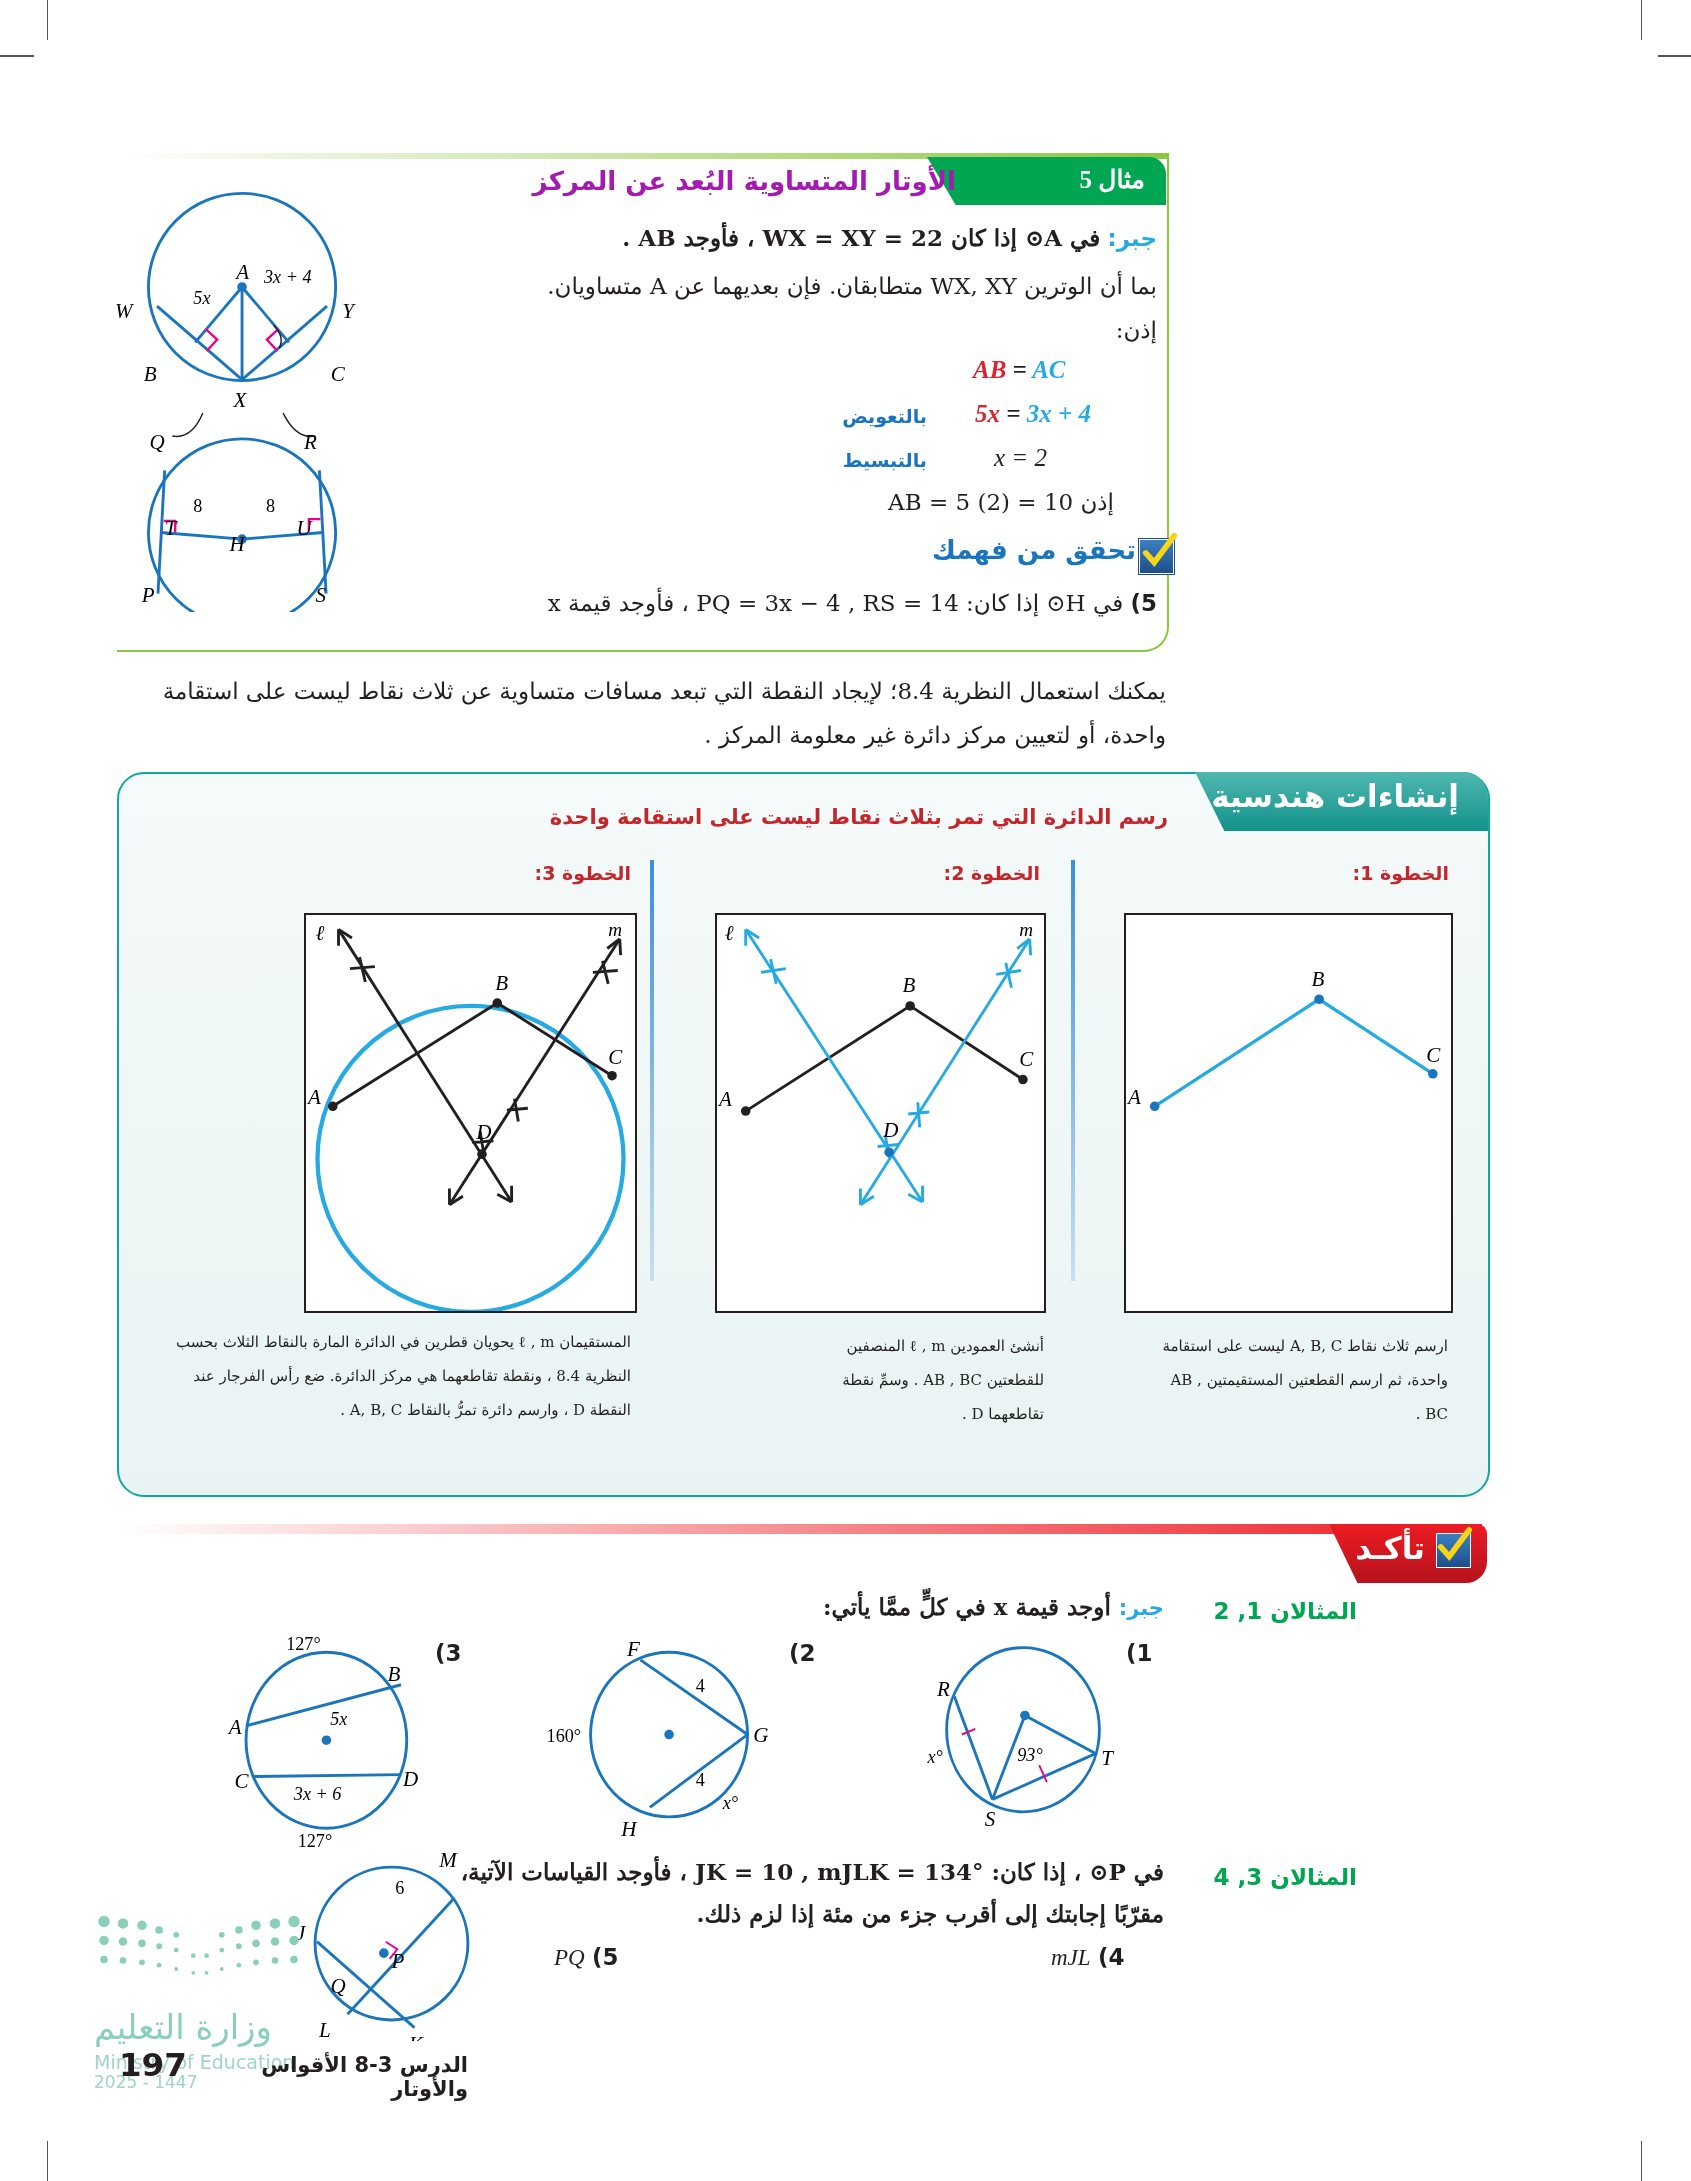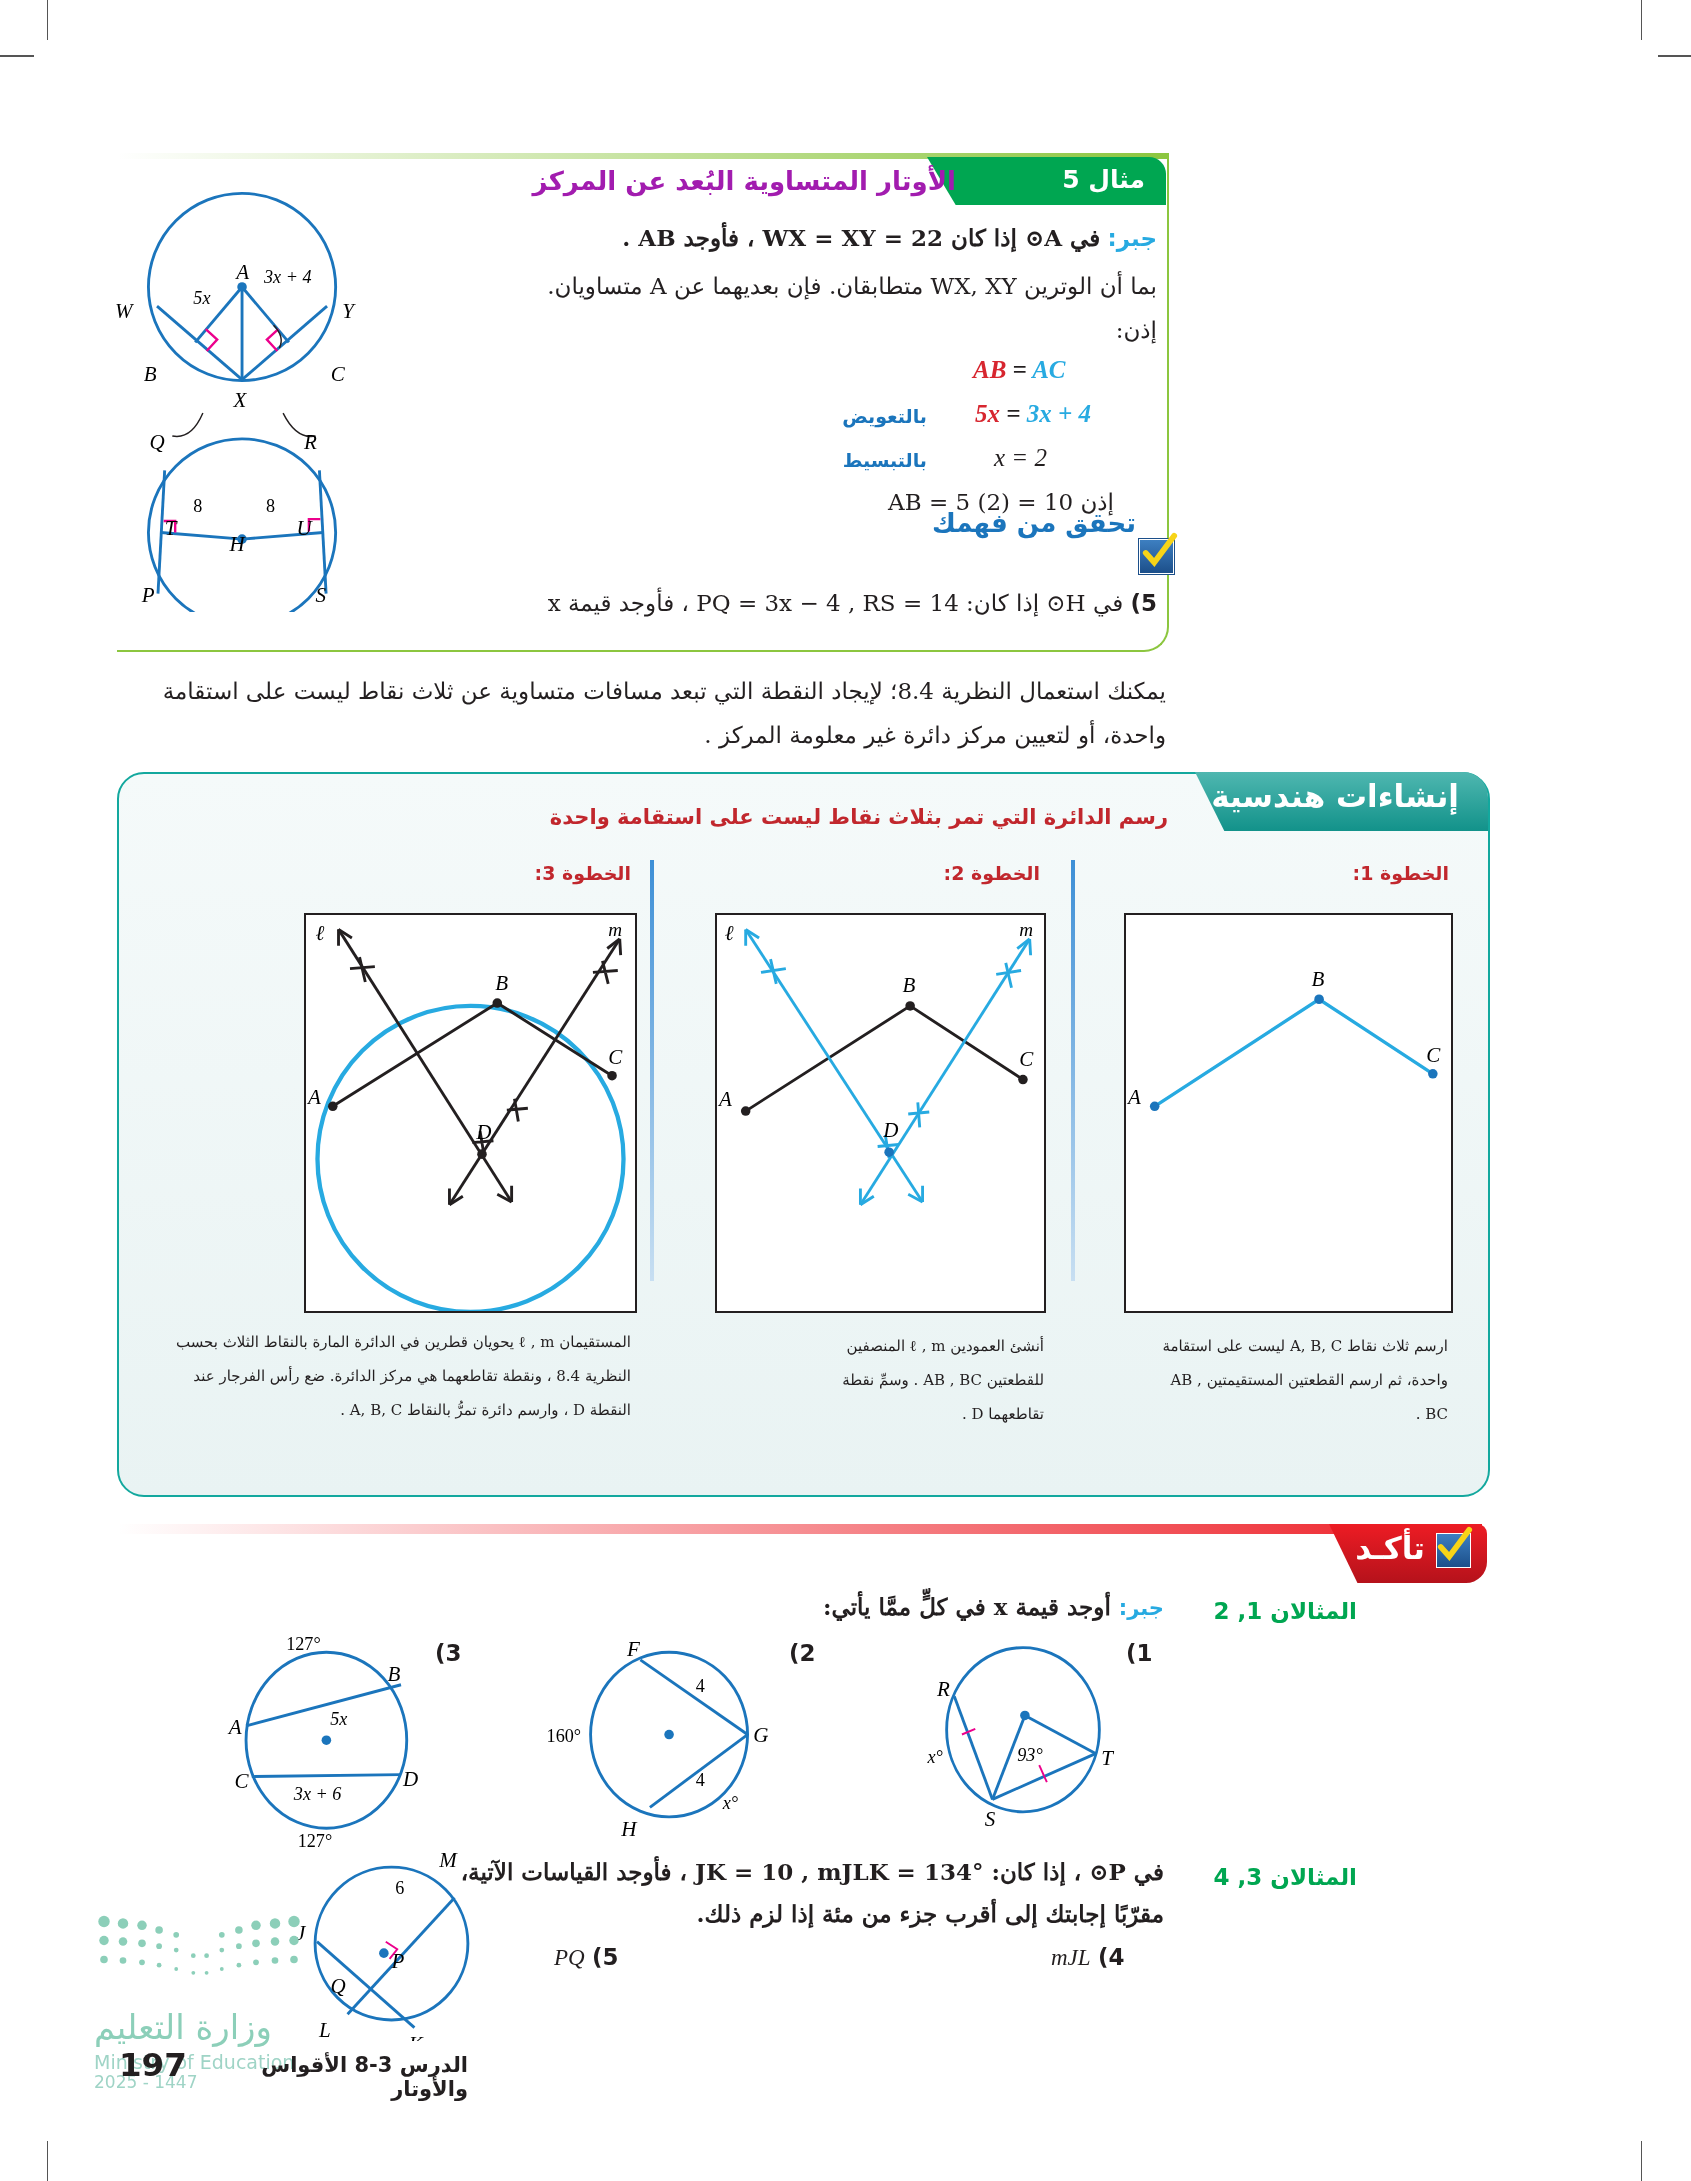--- a/index.html
+++ b/index.html
@@ -8,21 +8,21 @@
   .abs{position:absolute;}
   .crop{position:absolute;background:#555;}
   .rtl{direction:rtl;text-align:right;unicode-bidi:plaintext;}
   .sans{font-family:"DejaVu Sans","Liberation Sans",sans-serif;}
   .ital{font-style:italic;font-family:"Liberation Serif","DejaVu Serif",serif;}
   
   .ex-box{left:117px;top:153px;width:1050px;height:497px;border:2.9px solid #8cc63f;border-left:none;border-top:none;border-bottom-right-radius:25px;}
   .ex-topbar{left:117px;top:153px;width:1050px;height:5.7px;background:linear-gradient(to right,rgba(140,198,63,0),#8cc63f);}
   .ex-tab{left:927px;top:157px;width:239px;height:48px;background:#00a651;border-top-right-radius:17px;
           clip-path:polygon(0 0,100% 0,100% 100%,12% 100%);}
-  .ex-tab span{position:absolute;right:21px;top:7.6px;color:#fff;font-weight:bold;font-size:25px;}
+  .ex-tab span{position:absolute;right:21px;top:7.6px;color:#fff;font-weight:bold;font-size:25px;font-family:Liberation Serif, serif;}
   .ex-title{right:736px;top:166px;color:#a21caf;font-weight:bold;font-size:26px;}
   .line{font-size:23px;line-height:32.5px;}
   .blue-lbl{color:#1b75bc;font-weight:bold;font-family:"DejaVu Sans",sans-serif;font-size:19px;}
   .red{color:#d7262f;font-weight:bold;}
   .cyan{color:#27aae1;font-weight:bold;}
   
   .con-box{left:117px;top:772px;width:1369px;height:721px;border:2.9px solid #13a89e;border-radius:27px;
            background:linear-gradient(#f5fafa,#e9f3f3);}
   .con-tab{left:1195px;top:772px;width:293px;height:59px;background:linear-gradient(#4fb7b0,#12928a);
            border-top-right-radius:25px;clip-path:polygon(0 0,100% 0,100% 100%,10% 100%);}
@@ -75,21 +75,21 @@
   <div class="abs blue-lbl rtl" style="right:765px;top:405px;">بالتعويض</div>
   <div class="abs ital" style="left:994px;top:444px;font-size:25px;">x = 2</div>
   <div class="abs blue-lbl rtl" style="right:765px;top:449px;">بالتبسيط</div>
   <div class="abs rtl line" style="right:578px;top:486px;">إذن AB = 5 (2) = 10</div>
 
   <div class="abs" style="left:1139px;top:539px;width:32.5px;height:32.5px;background:linear-gradient(#3d7fc1,#1c4f8a);border:1.9px solid #fff;box-shadow:0 0 0 1px #1c4f8a;">
     <svg width="38" height="38" viewBox="0 0 40 40" style="position:absolute;left:0;top:-7.6px;">
         <path d="M6 22 L15 32 L36 4" stroke="#f7d417" stroke-width="6" fill="none" stroke-linecap="round"></path>
       </svg>
   </div>
-  <div class="abs rtl sans" style="right:556px;top:508px;color:#1b75bc;font-weight:bold;font-size:26px;text-align:right;">تحقق من فهمك</div>
+  <div class="abs rtl sans" style="right:556px;top:535px;color:#1b75bc;font-weight:bold;font-size:26px;text-align:right;">تحقق من فهمك</div>
   <div class="abs rtl line" style="right:535px;top:587px;width:726px;">
     <span style="font-weight:bold;font-family:'DejaVu Sans',sans-serif;">5)</span>
     <span>في H⊙ إذا كان: PQ = 3x − 4 , RS = 14 ، فأوجد قيمة x</span>
   </div>
 
   <svg class="abs" style="left:115px;top:153px;" width="277" height="459" viewBox="0 0 290 480">
     <g fill="none" stroke="#1b75bc" stroke-width="3">
       <circle cx="133" cy="140" r="98"></circle>
       <line x1="44" y1="160" x2="133" y2="237"></line>
       <line x1="222" y1="160" x2="133" y2="237"></line>

